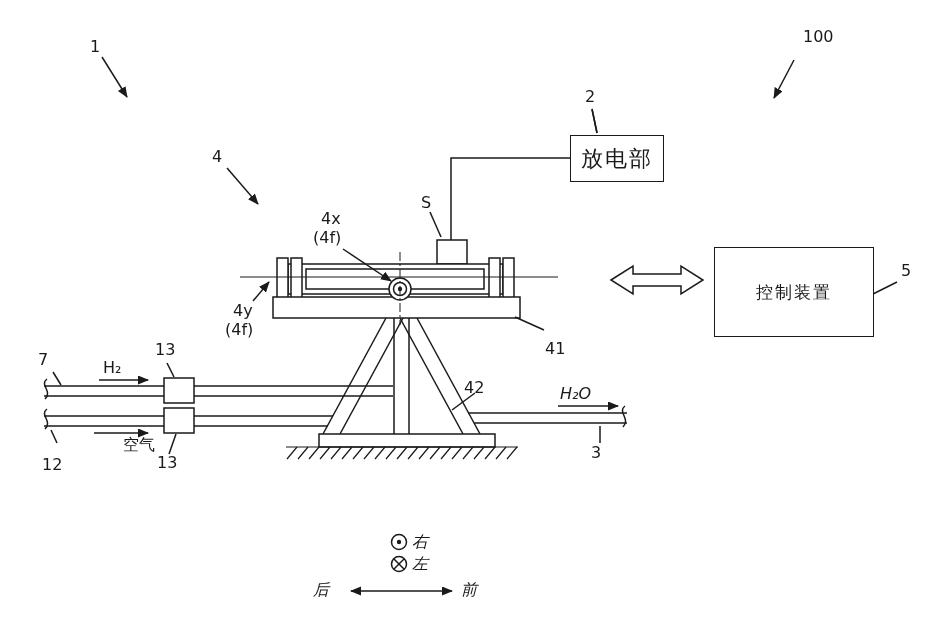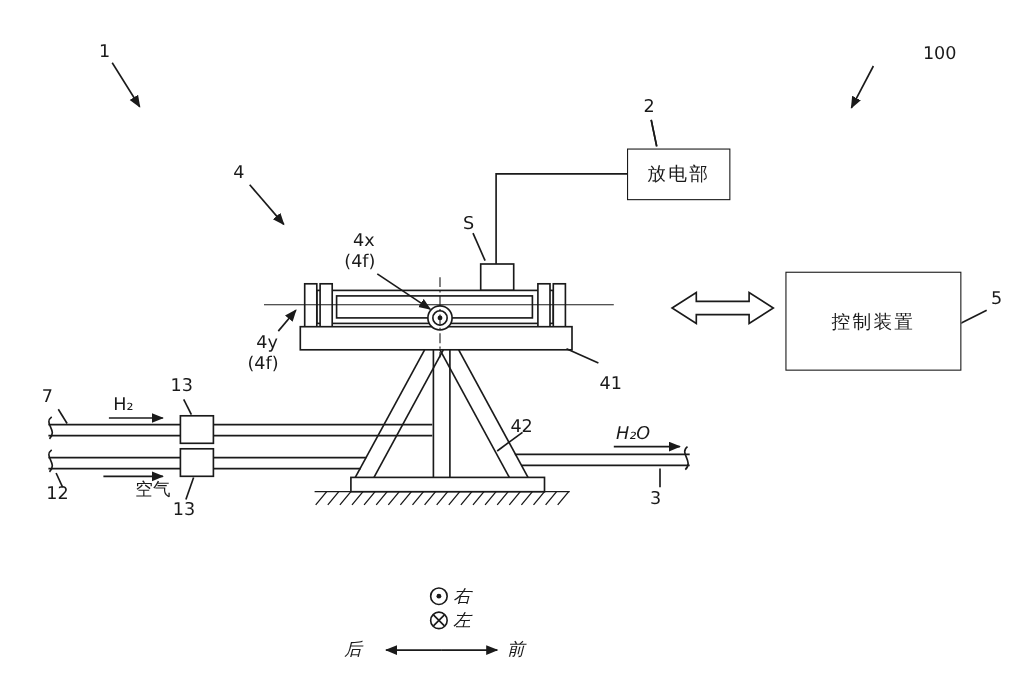--- a/index.html
+++ b/index.html
@@ -8,21 +8,21 @@
     font-family:"DejaVu Sans","Liberation Sans",sans-serif;color:#1a1a1a;
   }
   #linework{position:absolute;left:0;top:0;}
   .label{
     position:absolute;font-size:16px;line-height:18px;color:#1a1a1a;white-space:nowrap;
   }
   .label.cjk-italic{font-style:italic;}
   .diagram-box{
     position:absolute;border:1.6px solid #1a1a1a;background:#ffffff;
     display:flex;align-items:center;justify-content:center;
-    font-size:17px;letter-spacing:2px;color:#1a1a1a;
+    font-size:22px;letter-spacing:2px;color:#1a1a1a;
   }
 </style>
 </head>
 <body>
 
 <div id="stage">
 
   <svg id="linework" width="928" height="618" viewBox="0 0 928 618">
     <defs>
       <marker id="arr" markerUnits="userSpaceOnUse" markerWidth="12" markerHeight="10" refX="10" refY="4.5" orient="auto">
@@ -136,33 +136,33 @@
   </svg>
 
   <div class="diagram-box" style="left:570px;top:135px;width:92px;height:45px;">
     <span>放电部</span>
   </div>
   <div class="diagram-box" style="left:714px;top:247px;width:158px;height:88px;font-size:17px;">
     <span>控制装置</span>
   </div>
 
   <div class="label" style="left:90px;top:38px;">1</div>
-  <div class="label" style="left:803px;top:40px;margin-left:36px;">100</div>
+  <div class="label" style="left:803px;top:28px;">100</div>
   <div class="label" style="left:212px;top:148px;">4</div>
   <div class="label" style="left:585px;top:88px;">2</div>
   <div class="label" style="left:901px;top:262px;">5</div>
   <div class="label" style="left:421px;top:194px;">S</div>
   <div class="label" style="left:321px;top:210px;">4x</div>
   <div class="label" style="left:313px;top:229px;">(4f)</div>
   <div class="label" style="left:233px;top:302px;">4y</div>
   <div class="label" style="left:225px;top:321px;">(4f)</div>
   <div class="label" style="left:545px;top:340px;">41</div>
   <div class="label" style="left:464px;top:379px;">42</div>
   <div class="label" style="left:38px;top:351px;">7</div>
-  <div class="label" style="left:42px;top:440px;">12</div>
+  <div class="label" style="left:42px;top:456px;">12</div>
   <div class="label" style="left:155px;top:341px;">13</div>
   <div class="label" style="left:157px;top:454px;">13</div>
   <div class="label" style="left:591px;top:444px;">3</div>
 
   <div class="label" style="left:103px;top:359px;">H₂</div>
   <div class="label" style="left:95px;top:436px;margin-left:28px;">空气</div>
   <div class="label" style="left:560px;top:385px;font-style:italic;">H₂O</div>
 
   <div class="label cjk-italic" style="left:412px;top:533px;">右</div>
   <div class="label cjk-italic" style="left:412px;top:555px;">左</div>

